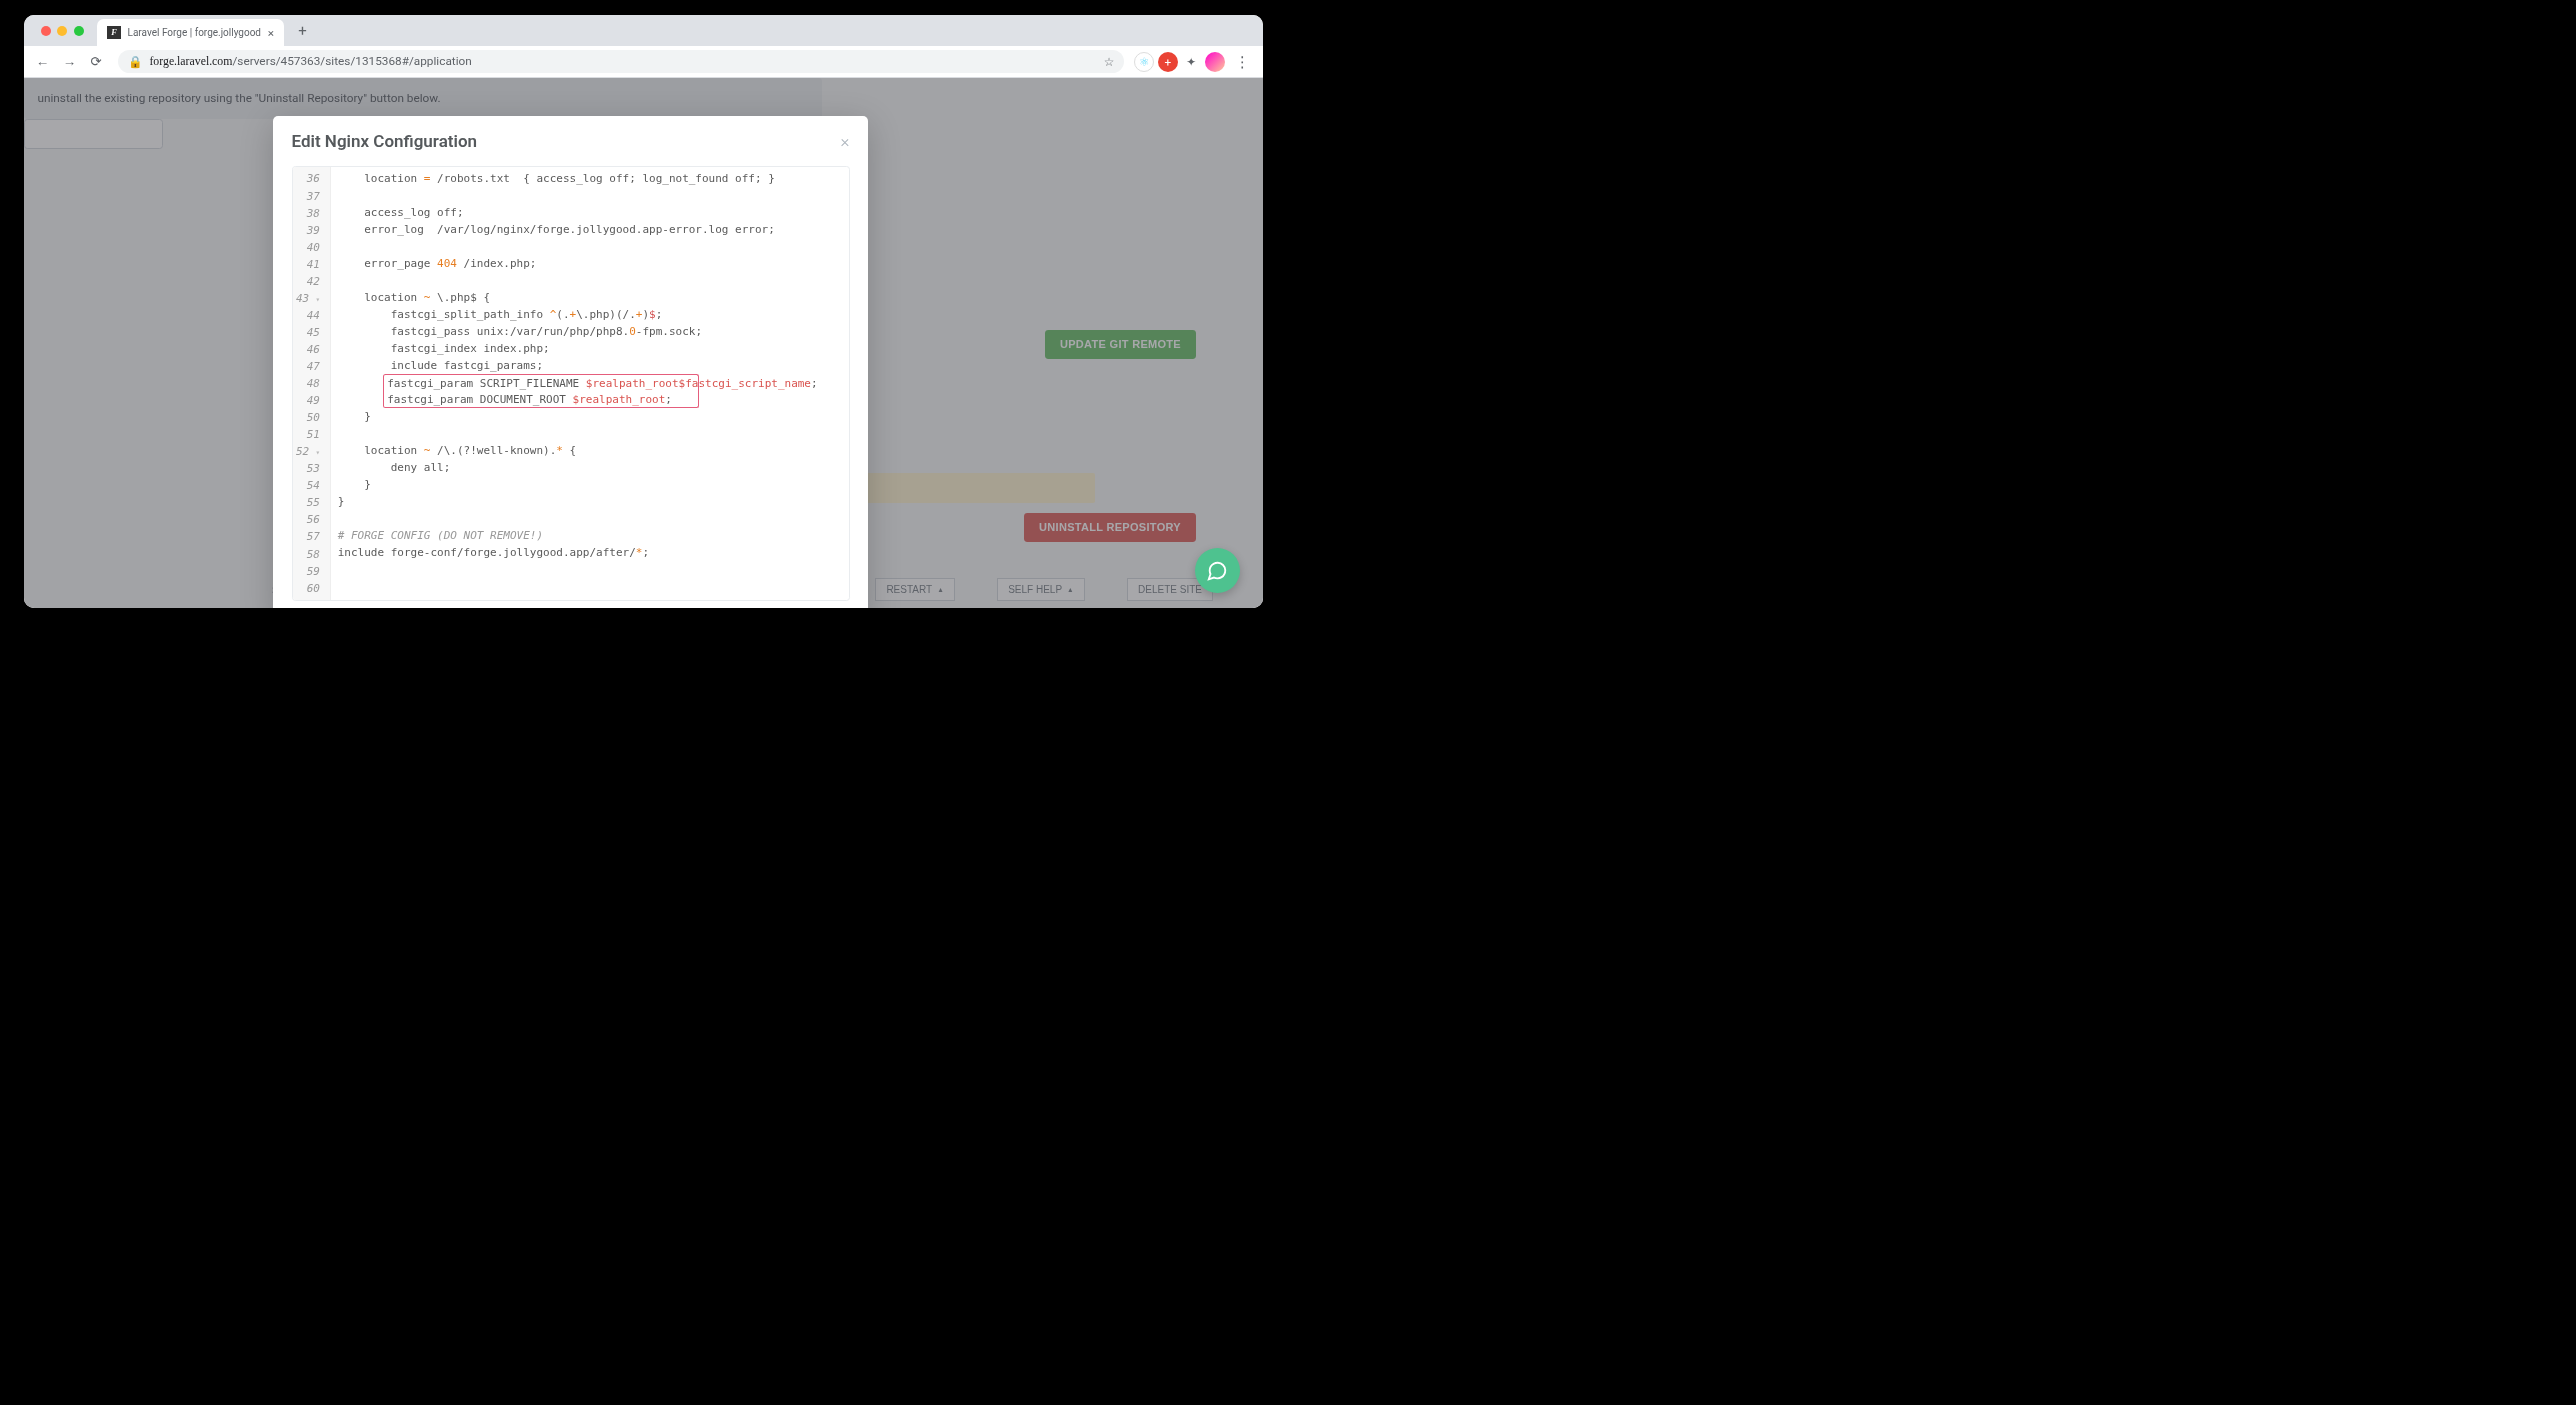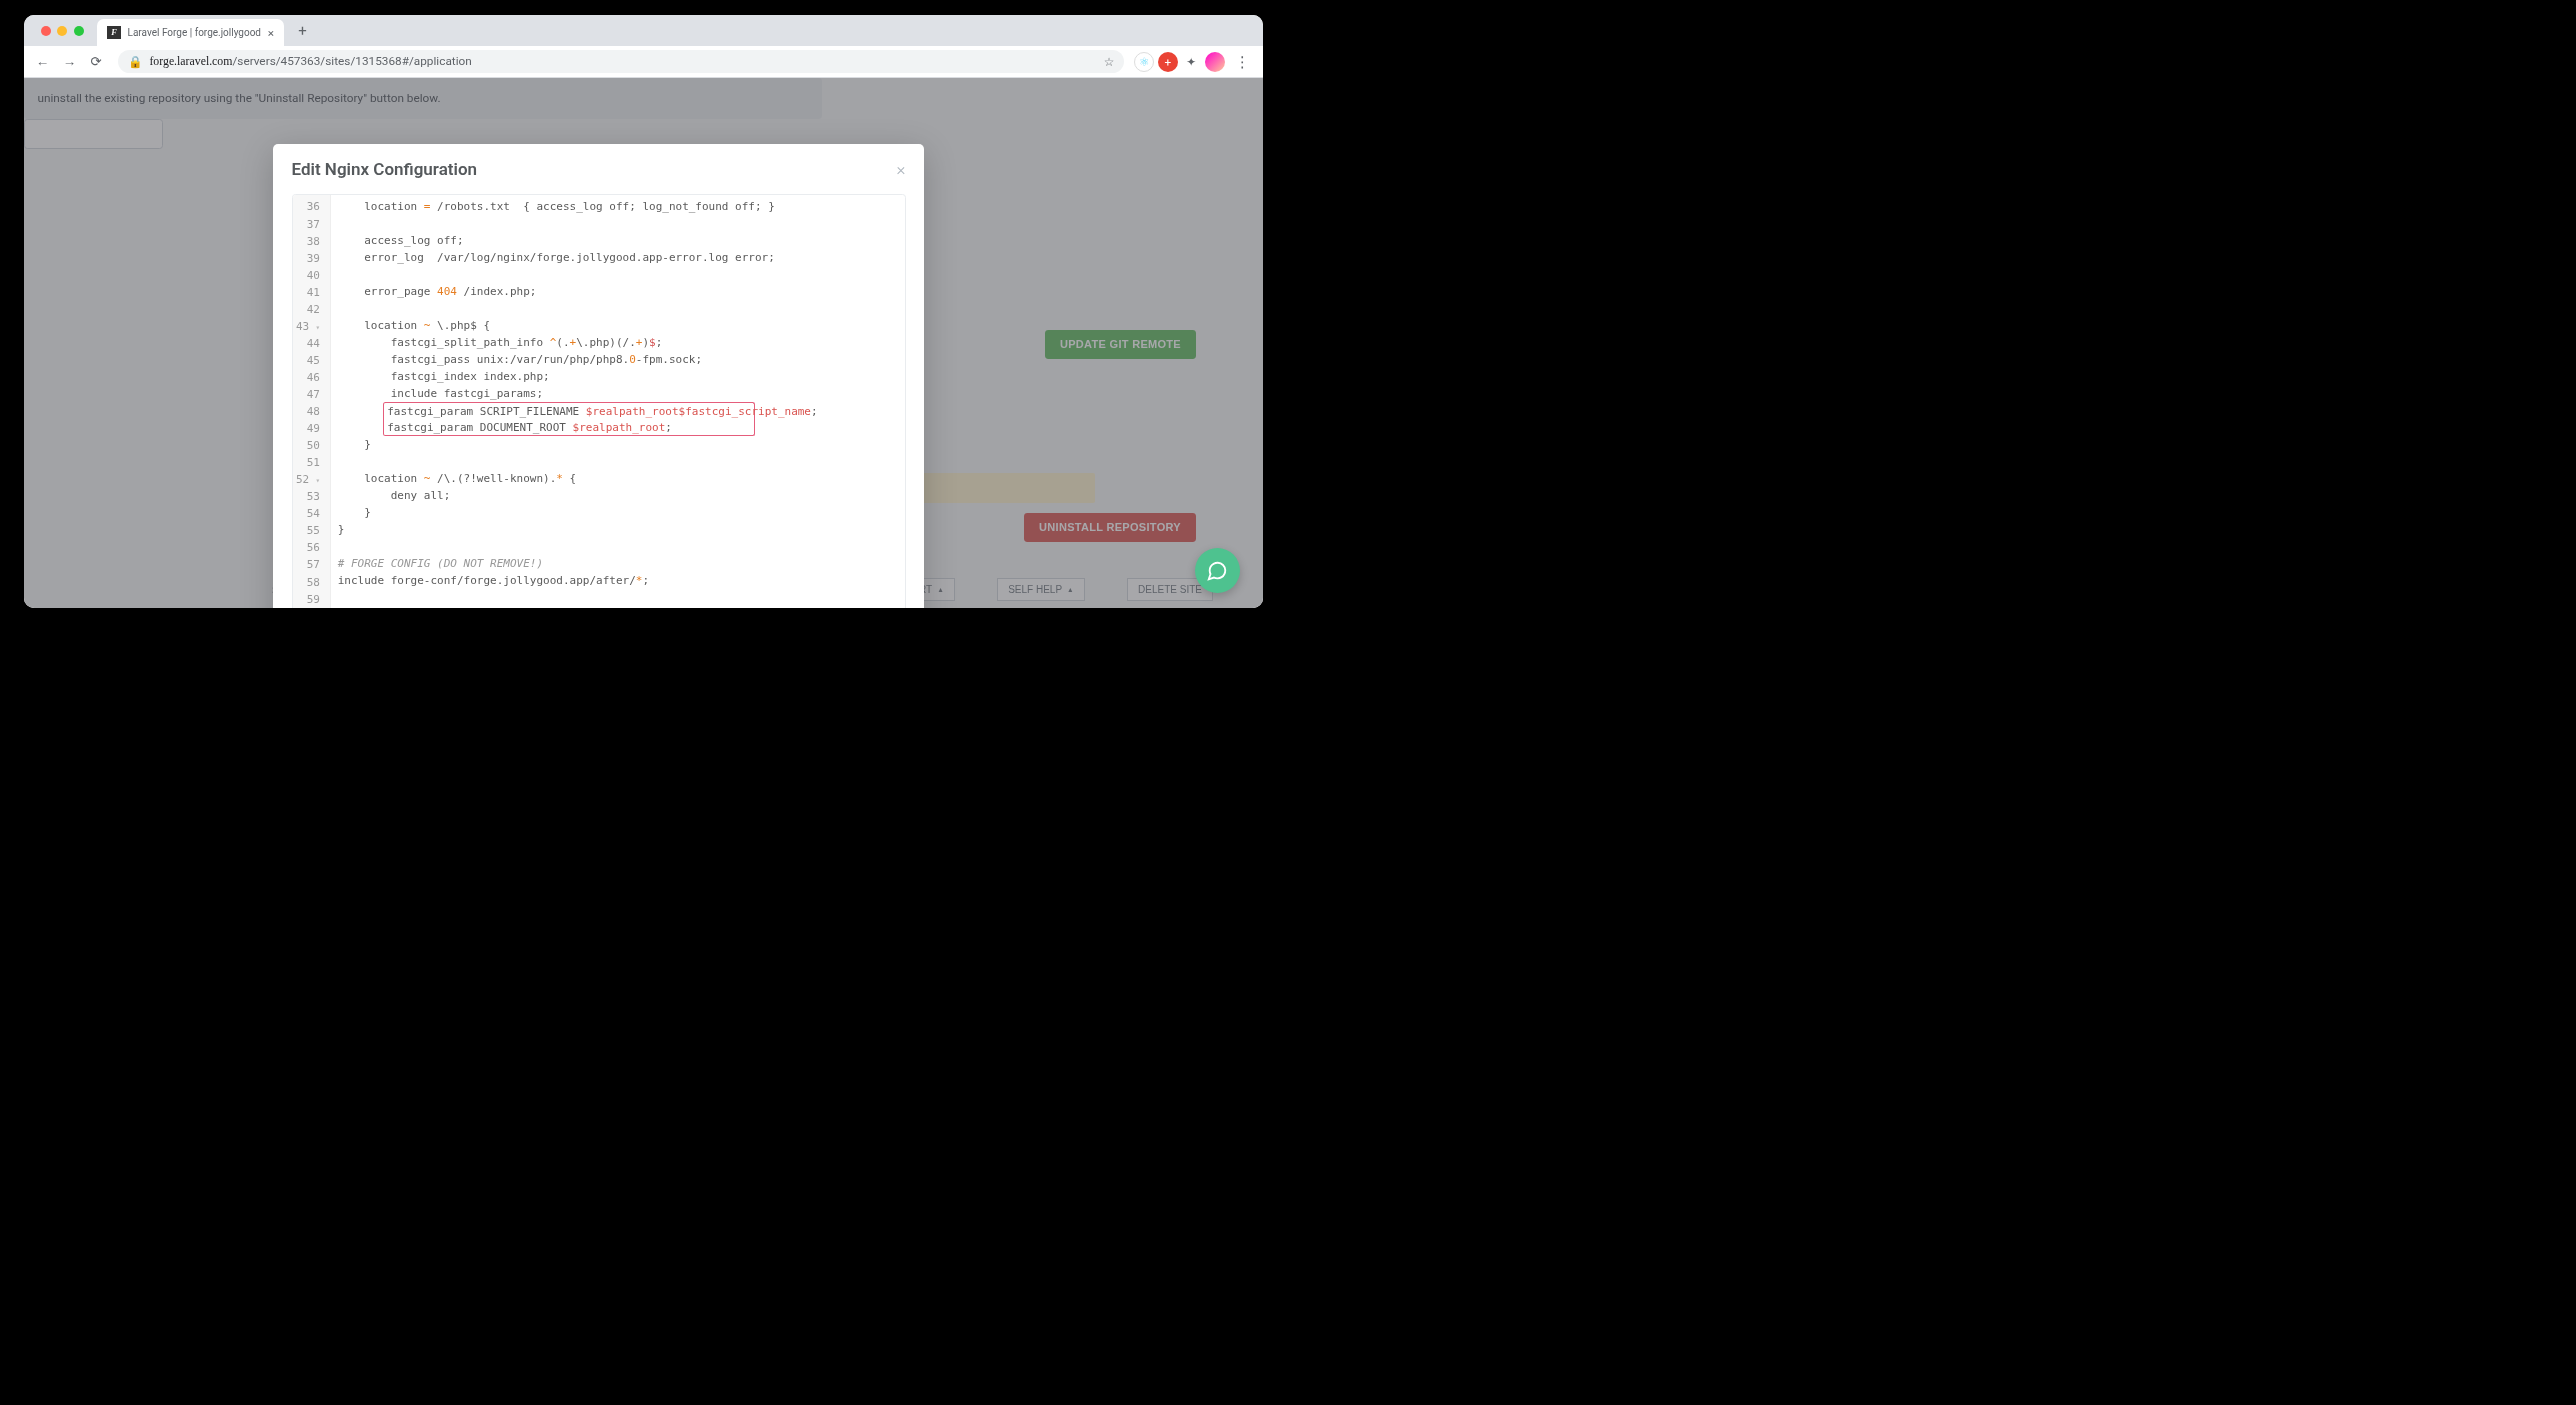--- a/index.html
+++ b/index.html
@@ -190,22 +190,22 @@
   background: #4ec28f;
   display: flex; align-items: center; justify-content: center;
   z-index: 20;
   box-shadow: 0 3.4px 10px rgba(0,0,0,0.2);
 }
 .help-bubble svg { width: 22px; height: 22px; }
 
 
 .modal {
   position: absolute;
-  left: 249px; top: 66px;
-  width: 651px;
+  left: 249px; top: 38px;
+  width: 595px;
   background: #fff;
   border-radius: 5px;
   z-index: 10;
   box-shadow: 0 8.4px 34px rgba(0,0,0,0.2);
   padding-bottom: 13.4px;
 }
 .modal-header {
   display: flex;
   justify-content: space-between;
   align-items: center;
@@ -233,21 +233,21 @@
   overflow: hidden;
 }
 .gutter {
   background: #f7f7f7;
   color: #9a9a9a;
   text-align: right;
   padding: 3.4px 6.7px 3.4px 3.4px;
   user-select: none;
   border-right: 0.8px solid #eee;
 }
-.gutter-line { padding-right: 3.4px; min-width: 20px; }
+.gutter-line { padding-right: 3.4px; min-width: 20px; font-style: italic; }
 .fold { color: #bbb; font-size: 7.6px; padding-left: 1.7px; }
 .code-body {
   padding: 3.4px 6.7px;
   flex: 1;
   white-space: pre;
   color: #5a5a5a;
   overflow: hidden;
 }
 .code-line { height: 17px; }
 .tok-orange { color: #e67e22; }

